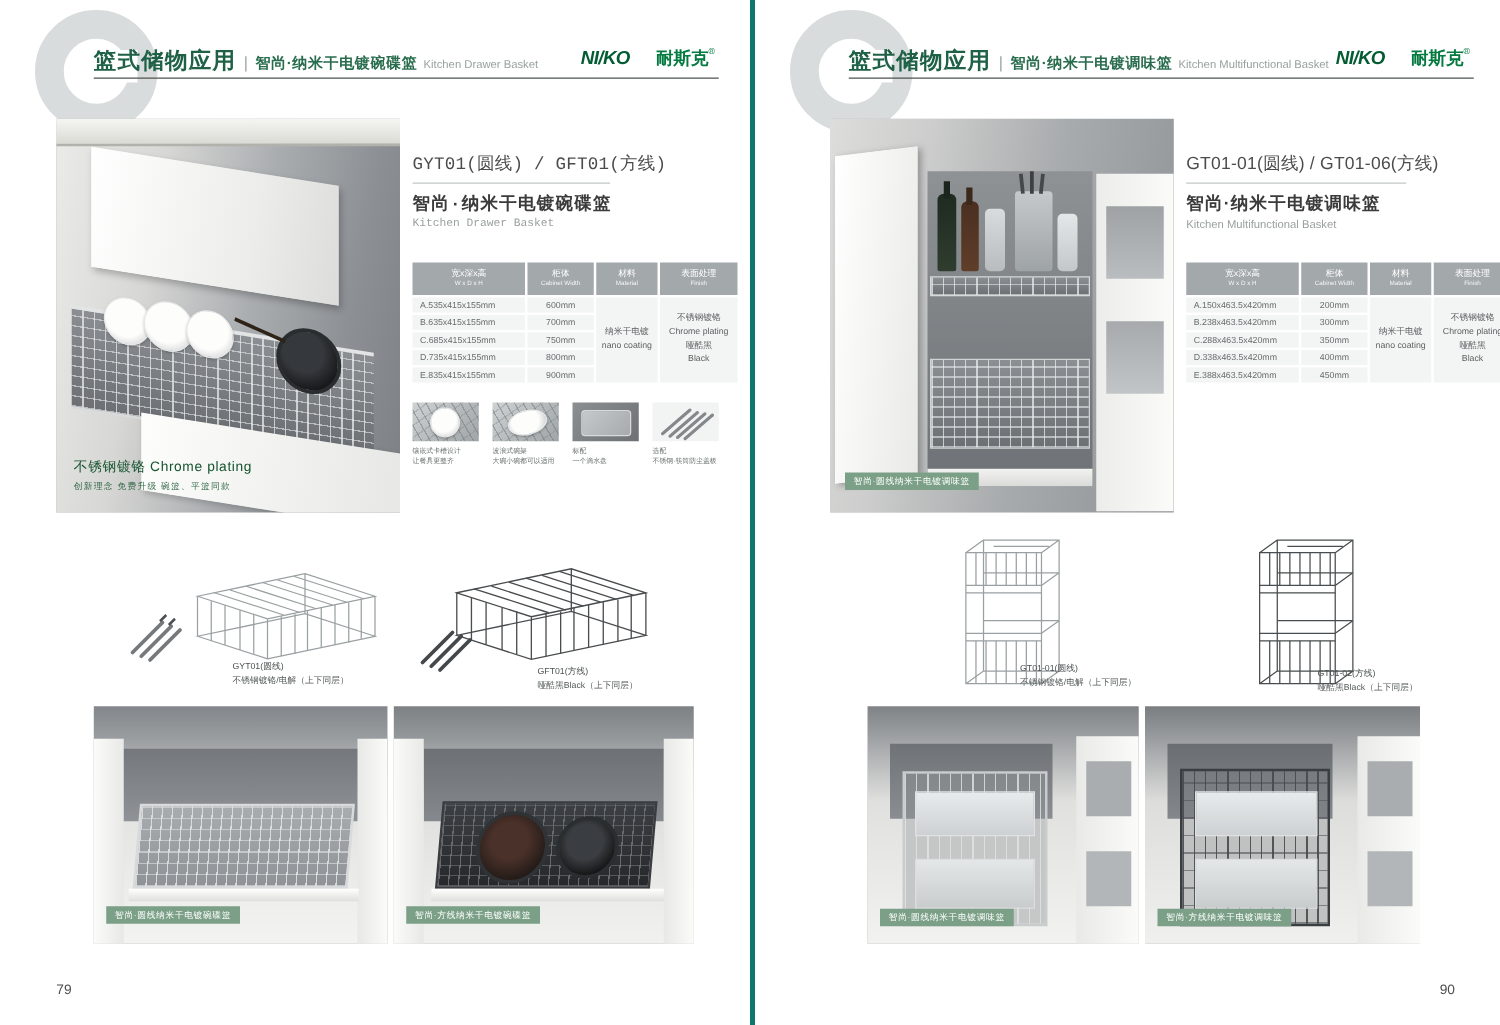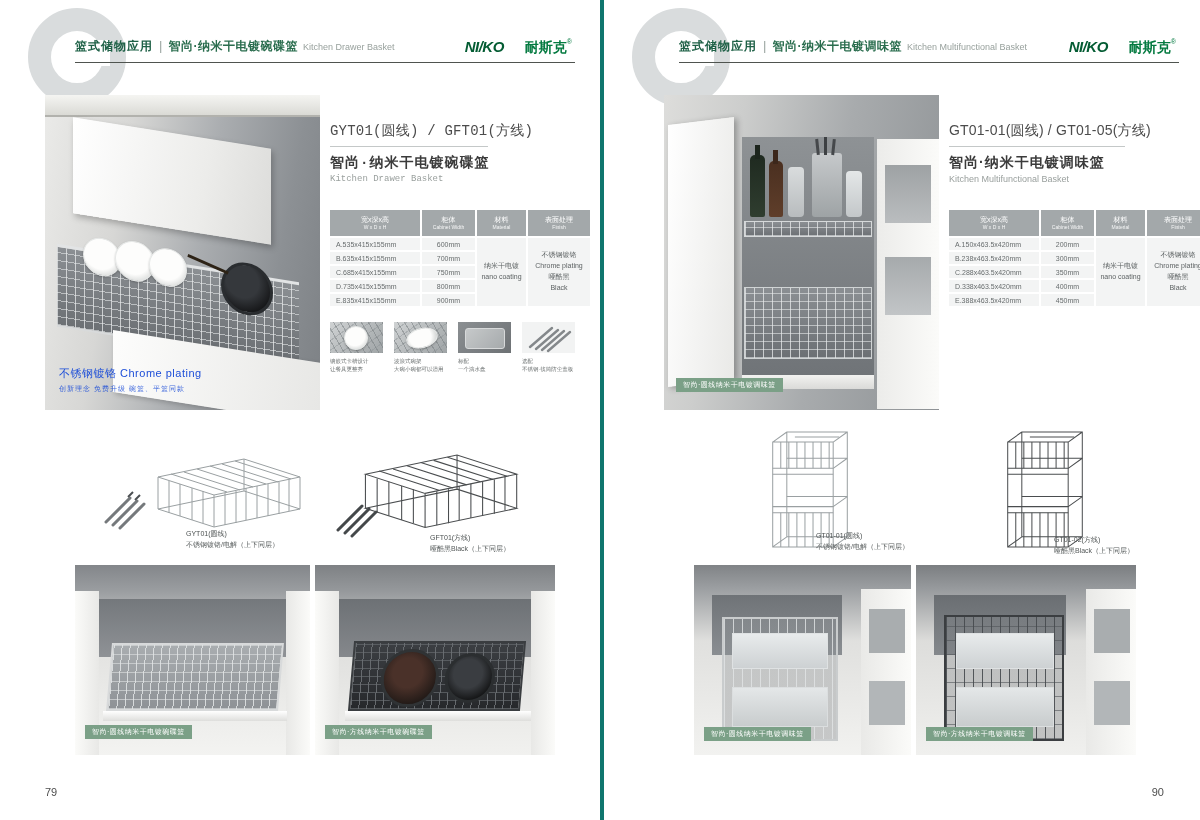--- a/index.html
+++ b/index.html
@@ -4,21 +4,21 @@
 <style>
   html,body{margin:0;padding:0;background:#fff;}
   body{font-family:"Liberation Sans","DejaVu Sans",sans-serif;-webkit-font-smoothing:antialiased;}
   .sheet{position:relative;width:1200px;height:820px;background:#ffffff;overflow:hidden;outline:1px solid #d8d8d8;}
   .page{position:absolute;top:0;width:600px;height:820px;background:#fff;}
   .page.right{border-left:4px solid #0f766e;}
   
   .c-ring{position:absolute;left:28px;top:8px;width:52px;height:52px;border:23px solid #d9dcdd;border-radius:50%;}
   .c-gap{position:absolute;left:96px;top:40px;width:14px;height:26px;background:#fff;}
   .hdr{position:absolute;left:75px;top:36px;white-space:nowrap;}
-  .hdr .sec{font-size:12px;font-weight:bold;color:#1f6147;letter-spacing:1px;}
+  .hdr .sec{font-size:18px;font-weight:bold;color:#1f6147;letter-spacing:1px;}
   .hdr .div{color:#9aa5a0;font-size:13px;margin:0 6px;}
   .hdr .sub{font-size:12px;font-weight:bold;color:#2a6d4e;letter-spacing:.5px;}
   .hdr .en{font-size:9px;color:#98a19d;margin-left:5px;}
   .hdr-rule{position:absolute;left:75px;top:62px;width:500px;height:1px;background:#4f544f;}
   .logo{position:absolute;top:38px;right:28px;white-space:nowrap;}
   .logo .lat{font-size:15px;font-weight:bold;color:#045c33;letter-spacing:-.5px;font-style:italic;}
   .logo .cn{font-size:14px;font-weight:bold;color:#047a40;margin-left:21px;}
   .logo .reg{font-size:7px;color:#047a40;vertical-align:top;}
   
   .models{font-size:14px;color:#4c4c4c;letter-spacing:.2px;}
@@ -42,21 +42,21 @@
   .xhatch{position:absolute;inset:0;background:
       repeating-linear-gradient(60deg,rgba(120,126,129,.55) 0 1px,transparent 1px 6px),
       repeating-linear-gradient(-35deg,rgba(140,146,149,.45) 0 1px,transparent 1px 8px);}
   .plate{position:absolute;border-radius:50%;background:radial-gradient(circle at 45% 40%,#fdfdfc 55%,#dadcdb 80%,#c4c7c6);border:1px solid #e6e8e7;box-shadow:0 1px 2px rgba(0,0,0,.25);}
   
   .dcap{position:absolute;font-size:7px;color:#565b5b;line-height:1.6;white-space:nowrap;}
   .dcap .m{color:#4b5050;}
   
   .photo{position:absolute;overflow:hidden;background:#b9bcbe;}
   .badge{position:absolute;background:#7ba087;color:#fff;font-size:7px;padding:2px 7px;letter-spacing:.5px;white-space:nowrap;}
-  .hero-ov{position:absolute;left:14px;bottom:16px;color:#1d4ed8;}
+  .hero-ov{position:absolute;left:14px;bottom:16px;color:#14532d;}
   .hero-ov .l1{font-size:11px;letter-spacing:.5px;}
   .hero-ov .l2{font-size:7px;opacity:.85;margin-top:3px;letter-spacing:1px;}
   .wire{background:
       repeating-linear-gradient(90deg,rgba(232,234,235,.75) 0 1px,transparent 1px 9px),
       repeating-linear-gradient(0deg,rgba(222,225,226,.65) 0 1px,transparent 1px 8px),
       linear-gradient(180deg,#8b8f93,#6c7074);}
   .wire.dark{background:
       repeating-linear-gradient(90deg,rgba(108,112,116,.9) 0 1px,transparent 1px 8px),
       repeating-linear-gradient(0deg,rgba(96,100,104,.8) 0 1px,transparent 1px 8px),
       linear-gradient(180deg,#3c3f43,#26282b);}
@@ -293,21 +293,21 @@
         <div class="abs" style="left:0;bottom:0;width:132px;height:14px;background:linear-gradient(180deg,#f2f2f0,#dadad8);"></div>
       </div>
       <div class="abs" style="right:0;top:44px;width:62px;height:270px;background:linear-gradient(270deg,#fbfbf9,#ececea);">
         <div class="abs" style="left:8px;top:26px;width:46px;height:58px;background:linear-gradient(180deg,#9ea2a4,#babdbf);"></div>
         <div class="abs" style="left:8px;top:118px;width:46px;height:58px;background:linear-gradient(180deg,#a6aaac,#c2c5c7);"></div>
       </div>
       <div class="badge" style="left:12px;bottom:18px;">智尚·圆线纳米干电镀调味篮</div>
     </div>
 
     <div class="abs" style="left:345px;top:122px;width:250px;">
-      <div class="models">GT01-01(圆线) / GT01-05(方线)</div>
+      <div class="models">GT01-01(圆线) / GT01-06(方线)</div>
       <div class="title-rule" style="width:176px;"></div>
       <div class="name-cn">智尚·纳米干电镀调味篮</div>
       <div class="name-en">Kitchen Multifunctional Basket</div>
     </div>
 
     <div class="spec-table abs" style="left:345px;top:210px;">
       <div class="th" style="grid-column:1;grid-row:1;">
           <span class="cn">宽x深x高</span>
           <span class="en">W x D x H</span>
         </div>

